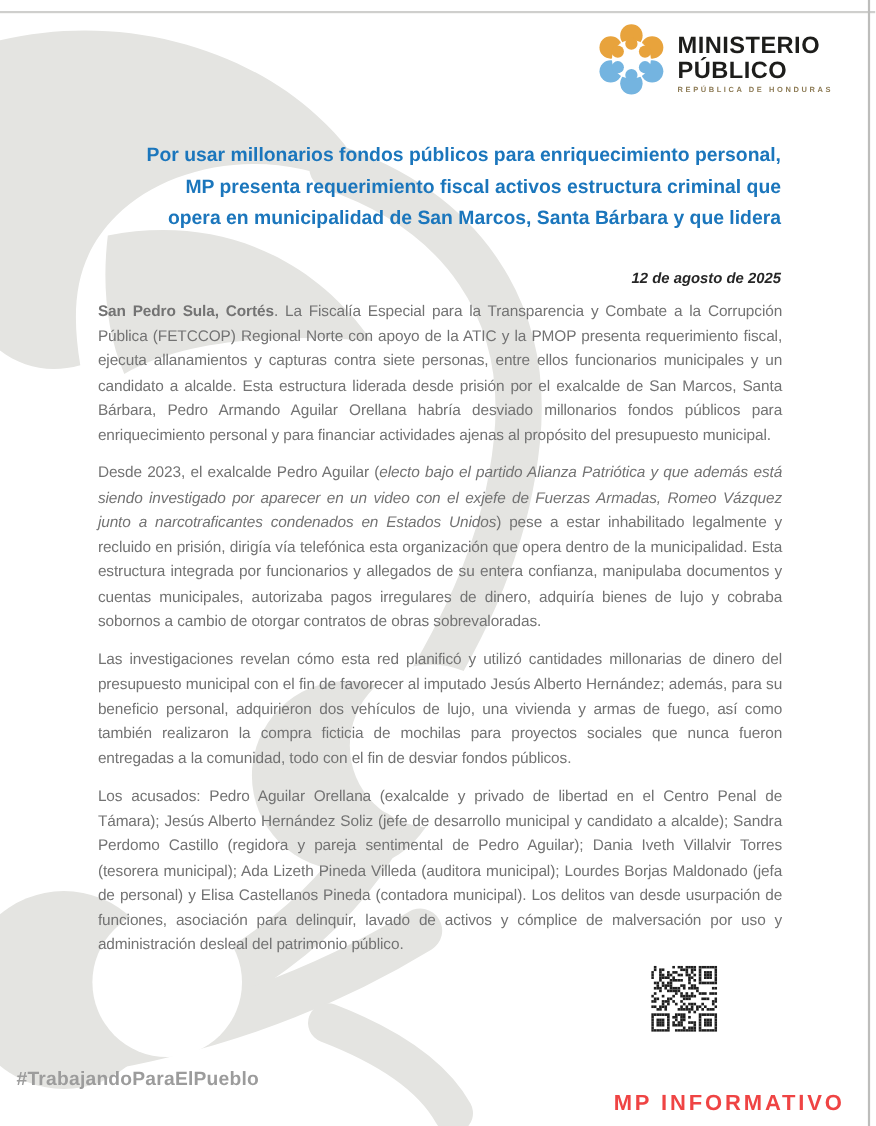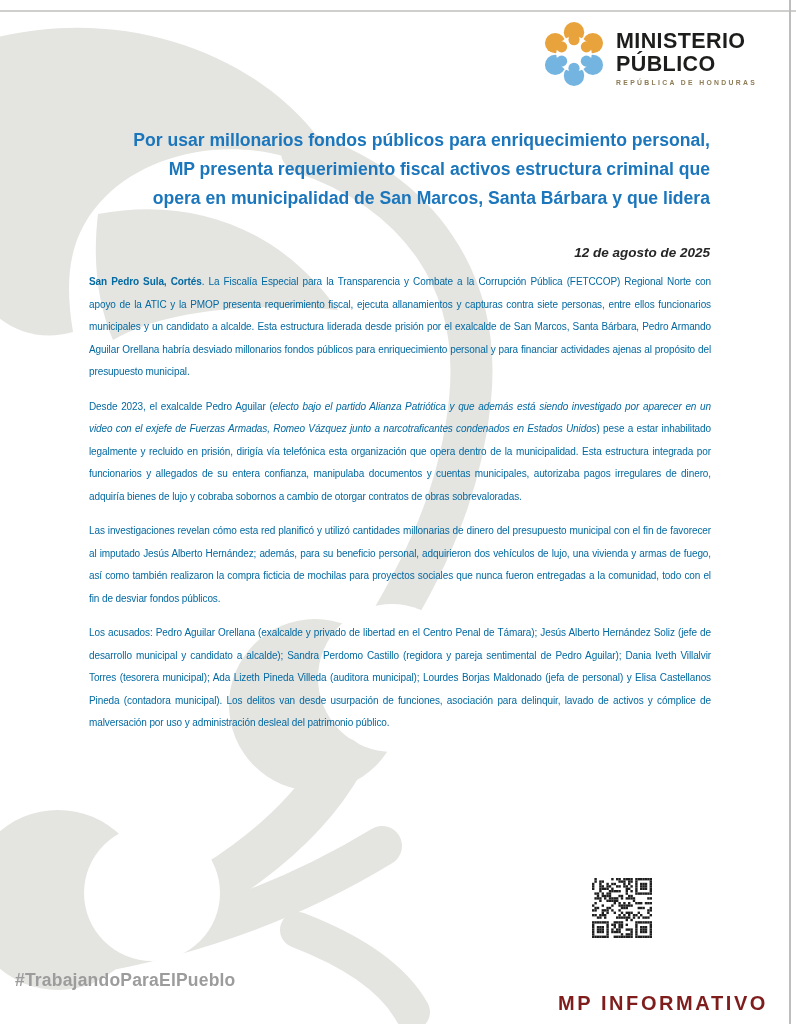--- a/index.html
+++ b/index.html
@@ -17,30 +17,30 @@
   .logo-text{margin-left:8px;padding-top:8px;}
   .logo-line{font-weight:bold;font-size:21.5px;line-height:23px;color:#1d1d1b;letter-spacing:0.4px;}
   .logo-sub{margin-top:3px;font-size:6.8px;font-weight:bold;letter-spacing:2.35px;color:#8d7b55;}
 
   .headline{position:absolute;top:126px;left:88px;width:622px;text-align:right;
     color:#1b76bc;font-weight:bold;font-size:17.6px;line-height:29px;}
   .dateline{position:absolute;top:245px;left:88px;width:622px;text-align:right;
     font-weight:bold;font-size:13.5px;color:#262626;font-style:italic;}
 
   .body-text{position:absolute;top:271px;left:89px;width:622px;
-    font-size:10px;line-height:22.5px;color:#0369a1;text-align:justify;letter-spacing:-0.1px;}
+    font-size:14px;line-height:22.5px;color:#737373;text-align:justify;letter-spacing:-0.1px;}
   .body-text p{margin:0 0 12px 0;}
 
   .qr{position:absolute;top:878px;left:592px;width:60px;height:60px;background:#ffffff;}
   .qr svg{display:block;width:60px;height:60px;fill:#1f1f1f;}
 
   .hashtags{position:absolute;top:969px;left:15px;font-weight:bold;font-size:17.5px;
     line-height:22px;color:#9c9c9c;letter-spacing:0.2px;}
   .brand{position:absolute;top:992px;left:400px;width:368px;text-align:right;
-    font-weight:bold;font-size:20px;letter-spacing:2.6px;color:#7f1d1d;}
+    font-weight:bold;font-size:20px;letter-spacing:2.6px;color:#ef4444;}
 </style>
 </head>
 <body>
 
 <div class="page">
 
   <svg class="watermark" viewBox="0 0 796 1024" xmlns="http://www.w3.org/2000/svg" aria-hidden="true">
     <g>
       <path fill="#e4e4e1" d="M-30,45 C90,5 215,38 288,105 C322,136 332,156 318,169
         C242,132 152,150 106,196 C71,231 63,272 73,332 C20,347 -26,312 -42,250 Z"></path>

